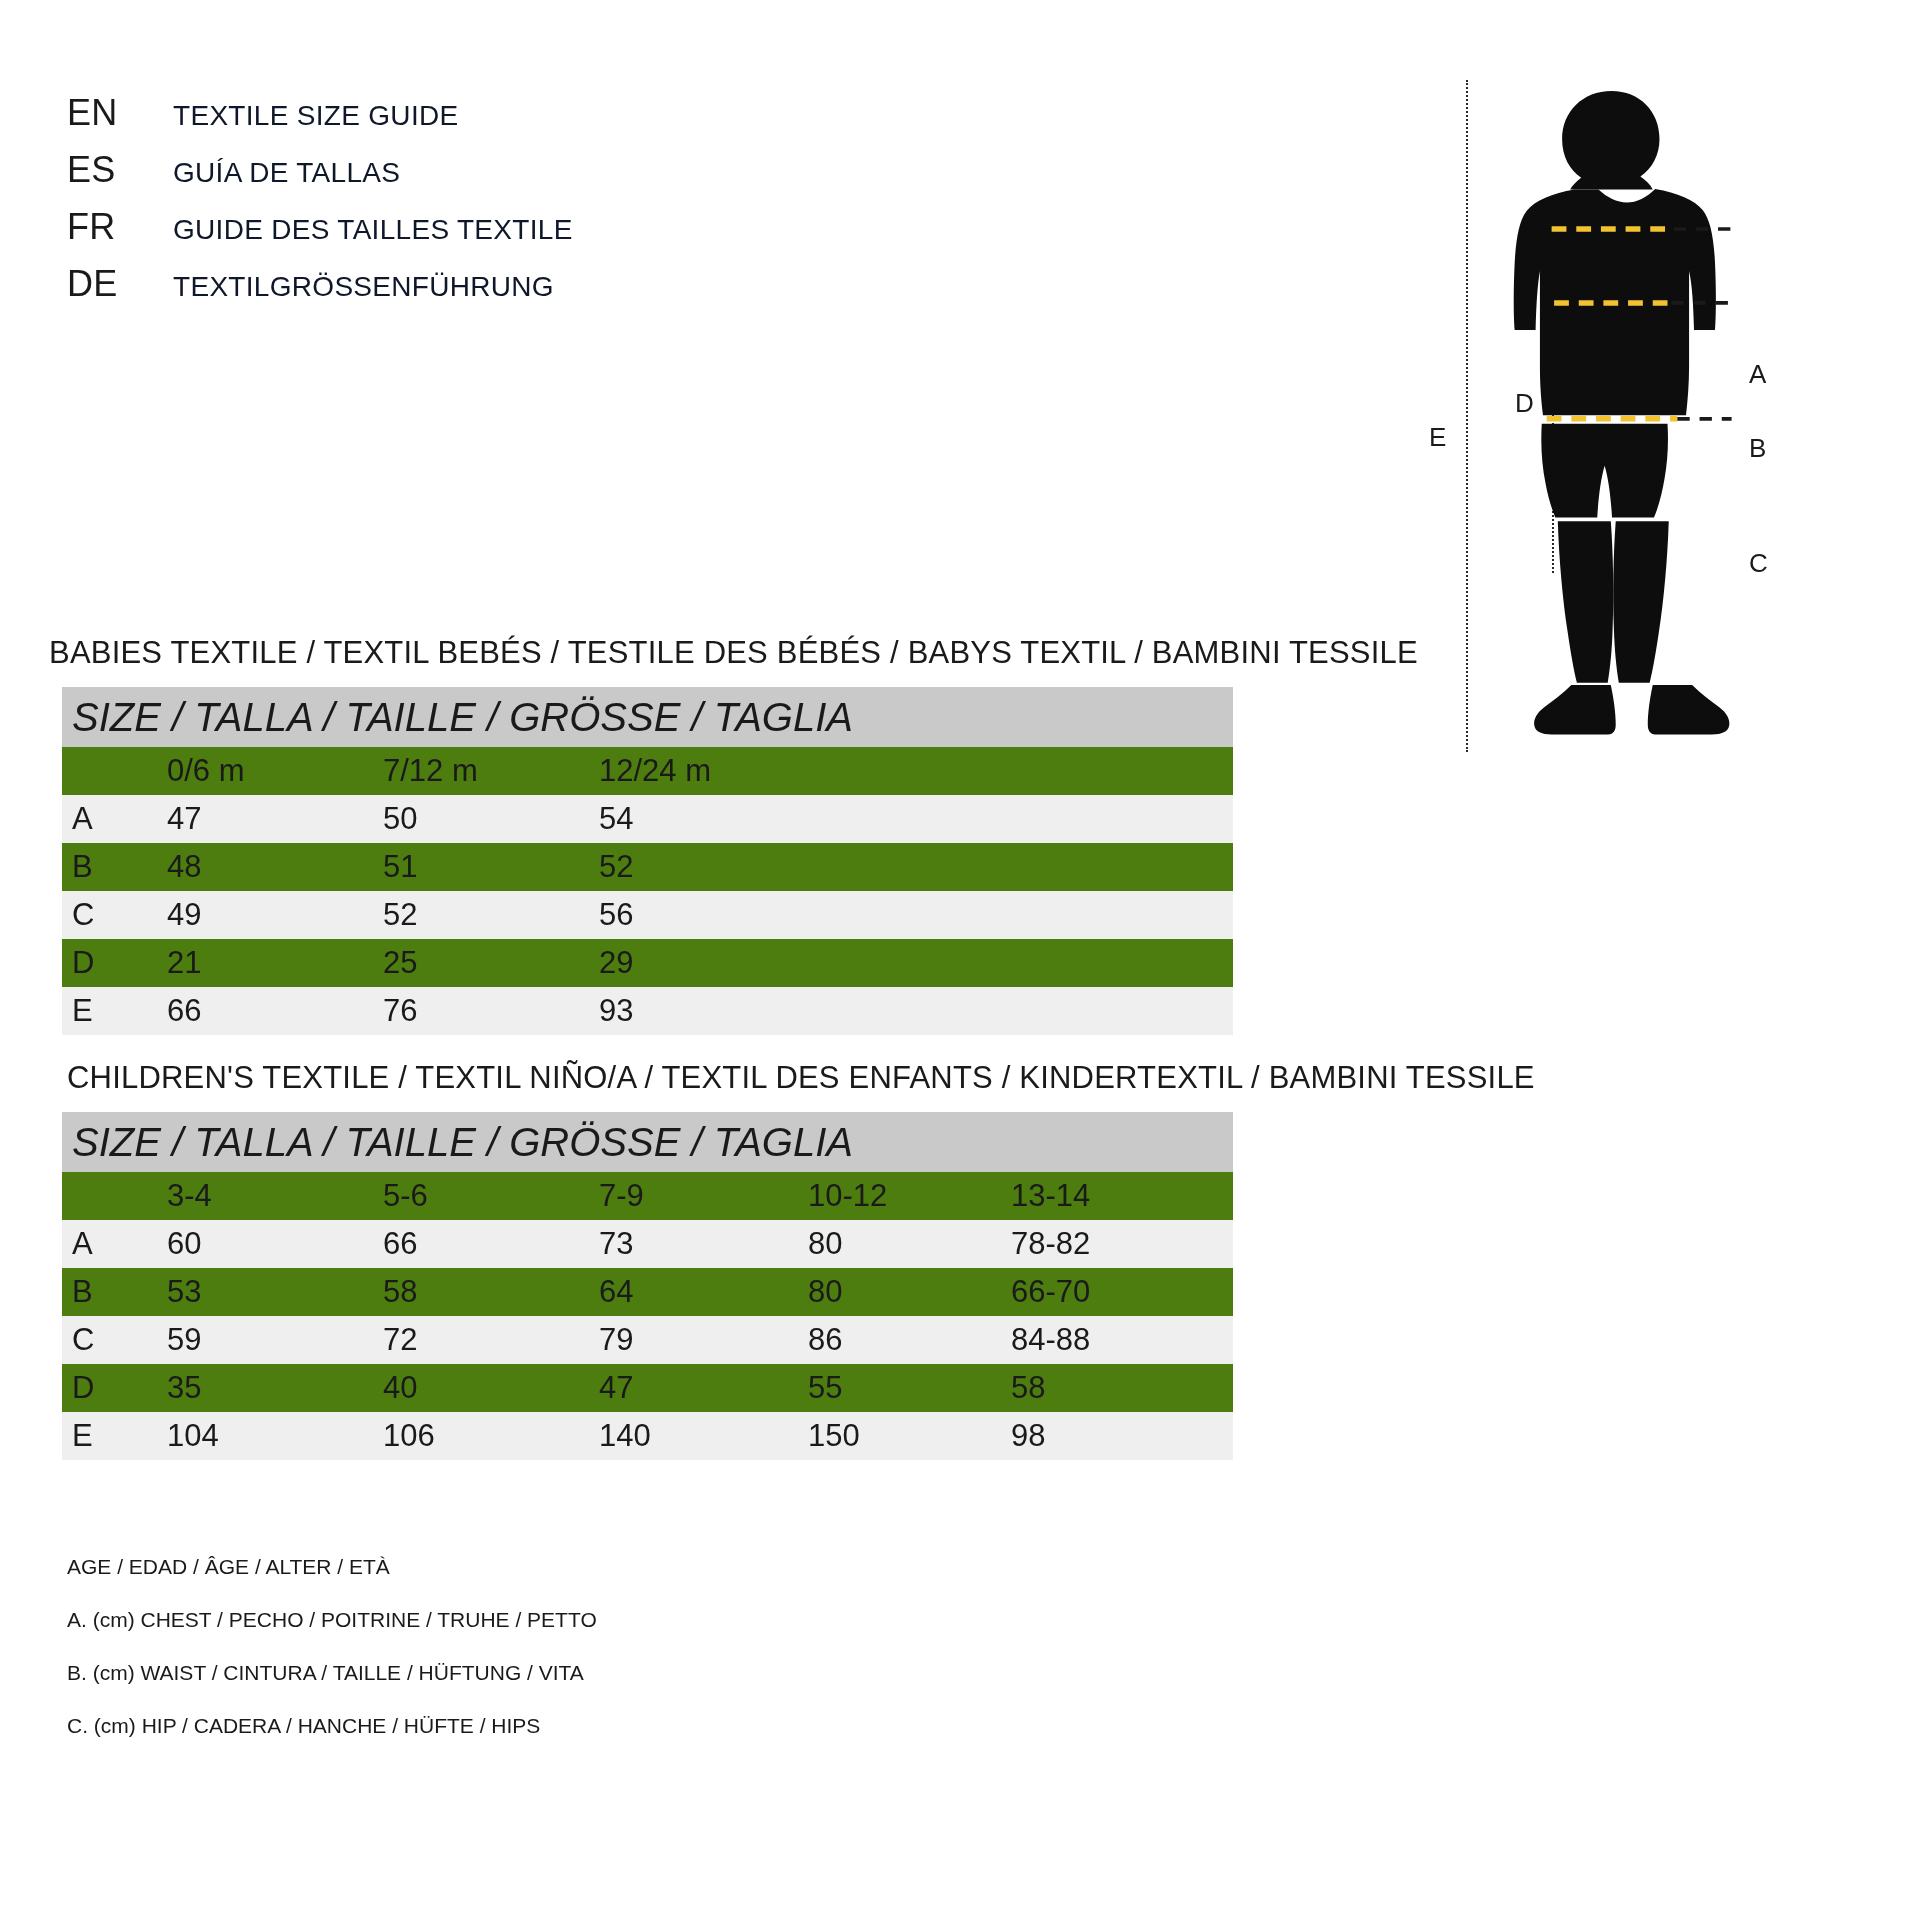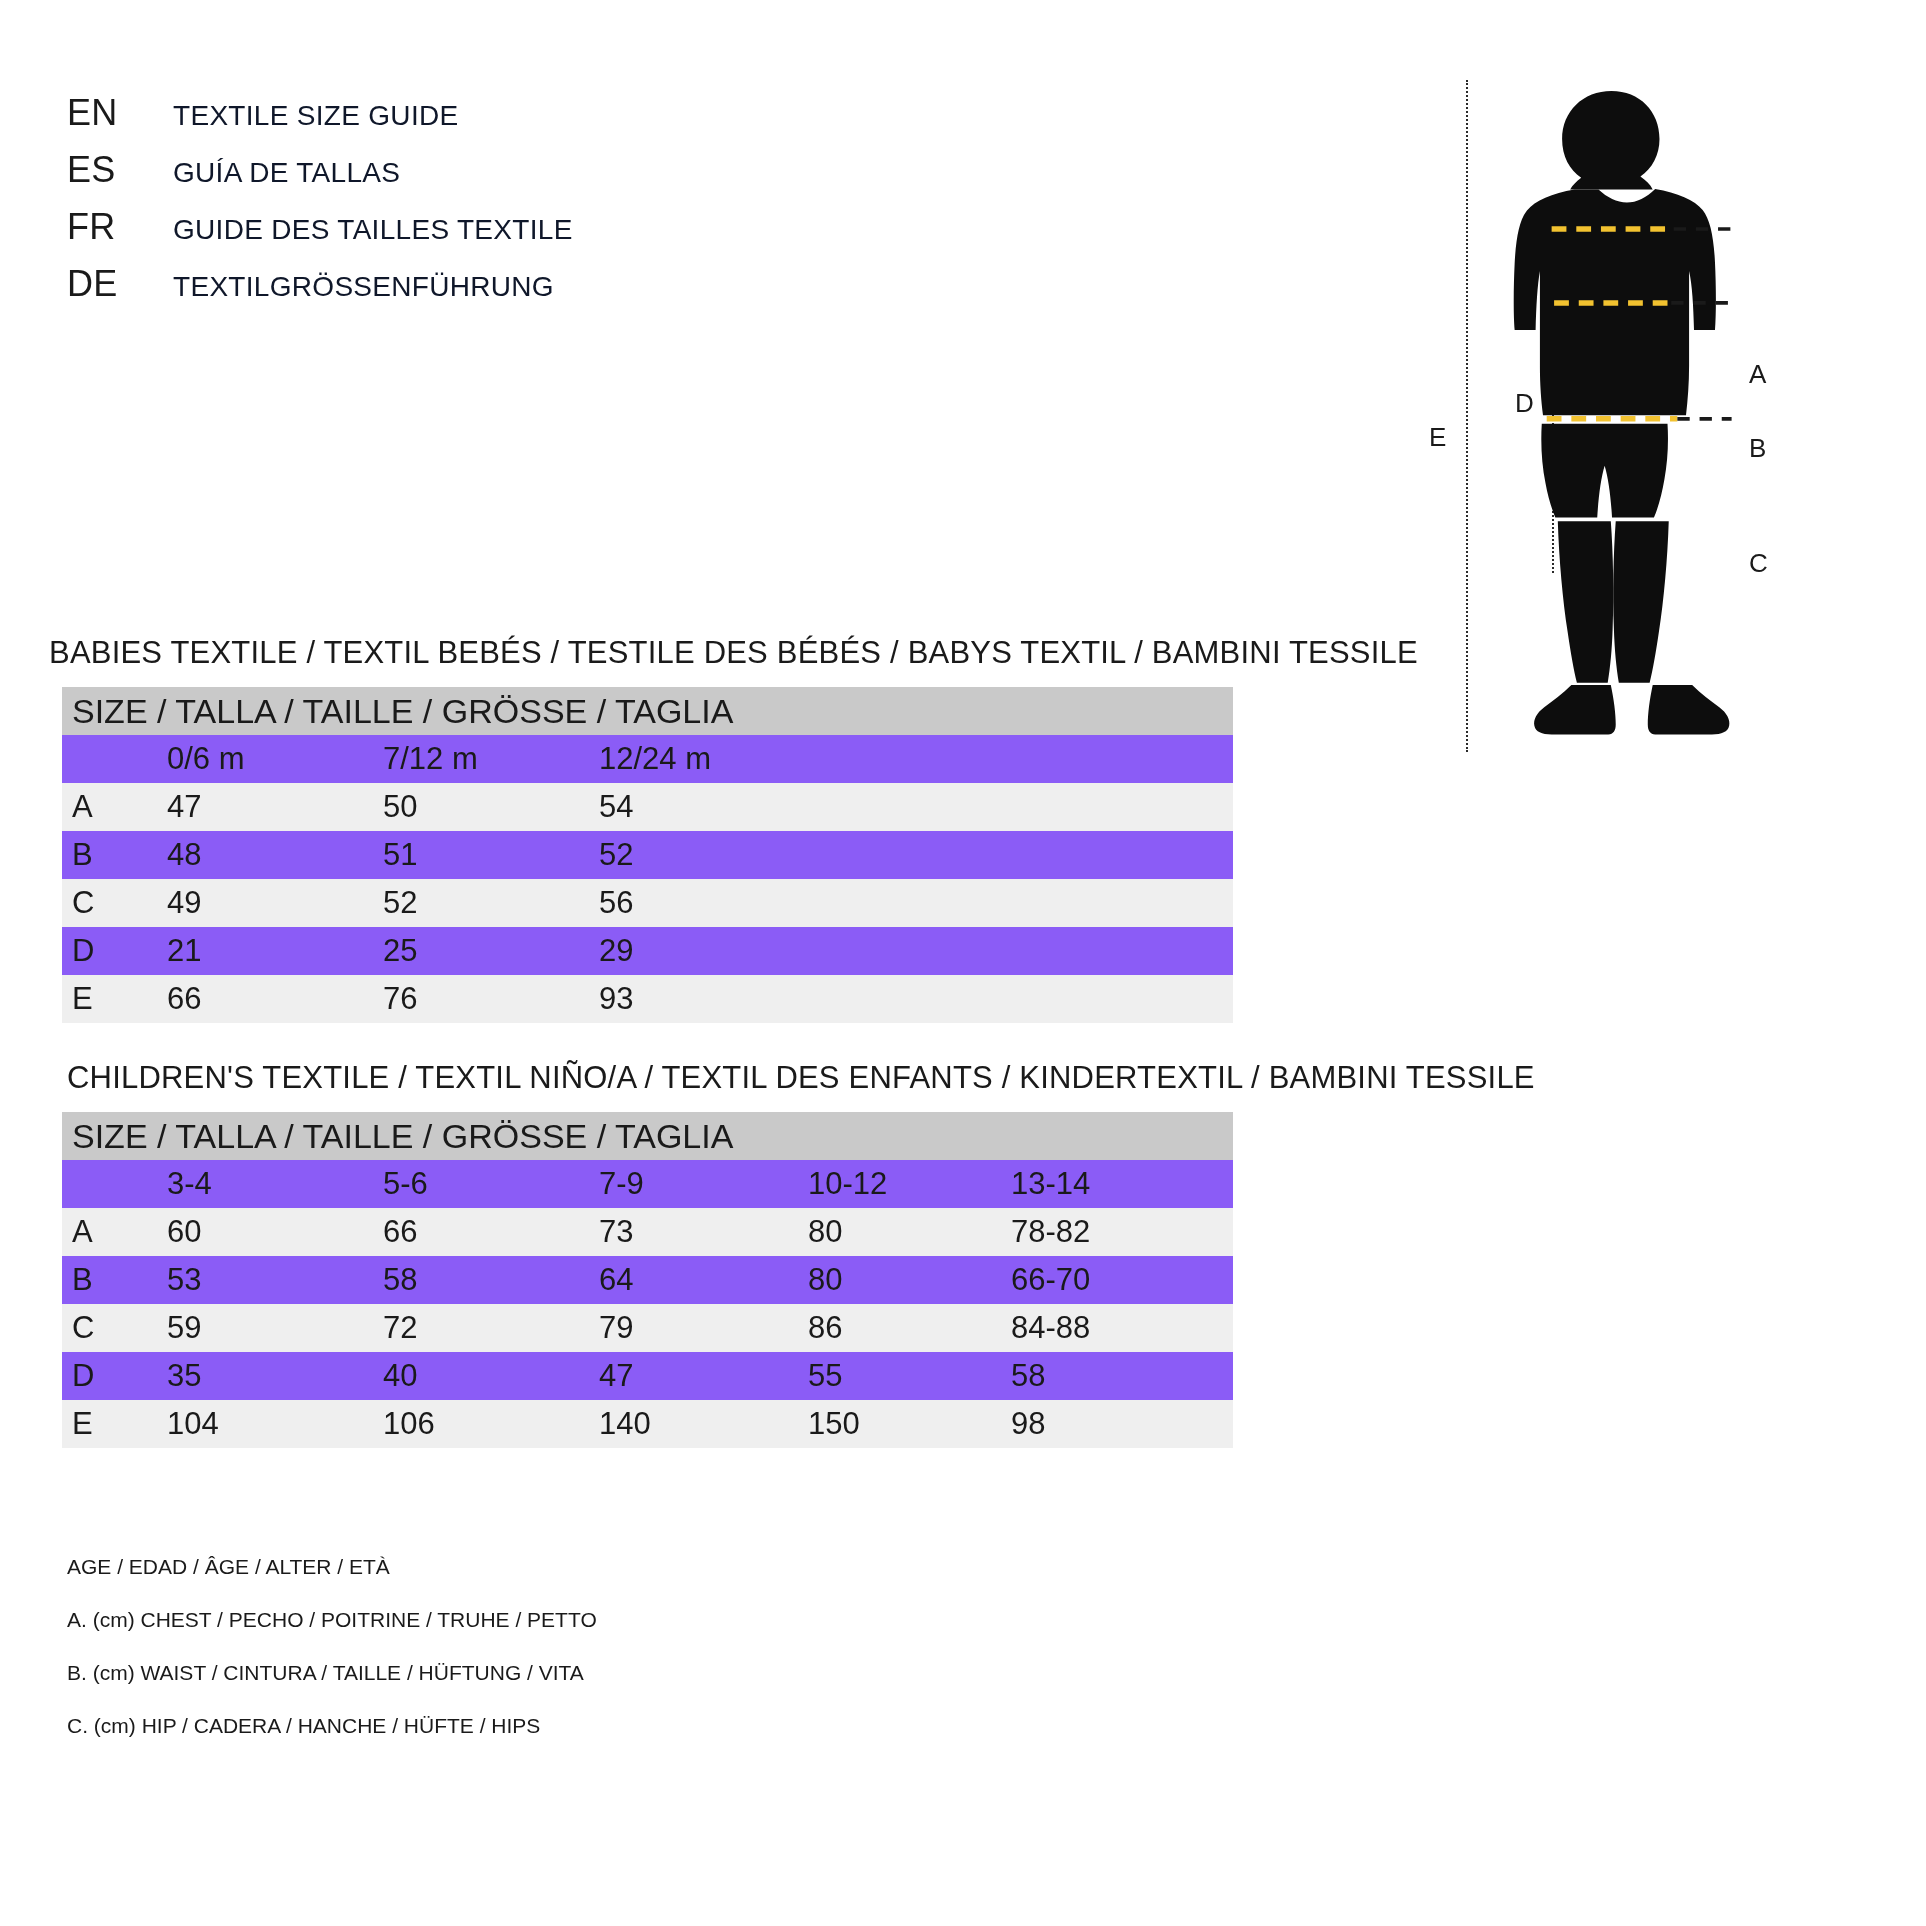--- a/index.html
+++ b/index.html
@@ -80,25 +80,26 @@
   }
   .size-table td, .size-table th {
     padding: 0;
     font-weight: normal;
     text-align: left;
     height: 48px;
     vertical-align: middle;
   }
   .hdr-band td {
     background: #c9c9c9;
-    font-size: 34px;
-    height: 48px;
+    font-size: 40px;
+    height: 60px;
+    font-style: italic;
   }
   .row-shade td { background: #efefef; }
-  .row-plain td { background: #8b5cf6; }
+  .row-plain td { background: #4d7c0f; }
   .cell-rowlabel {
     padding-left: 10px !important;
   }
 
   
   .legend {
     position: absolute;
     left: 67px;
     top: 1540px;
     font-size: 21px;

